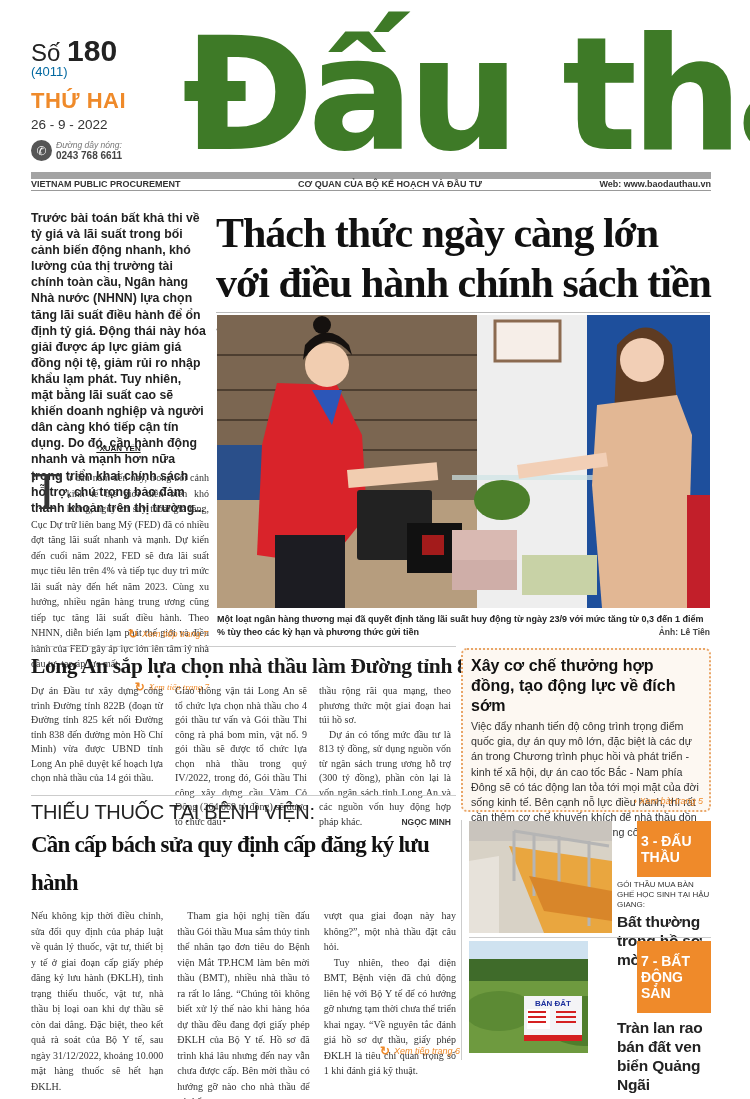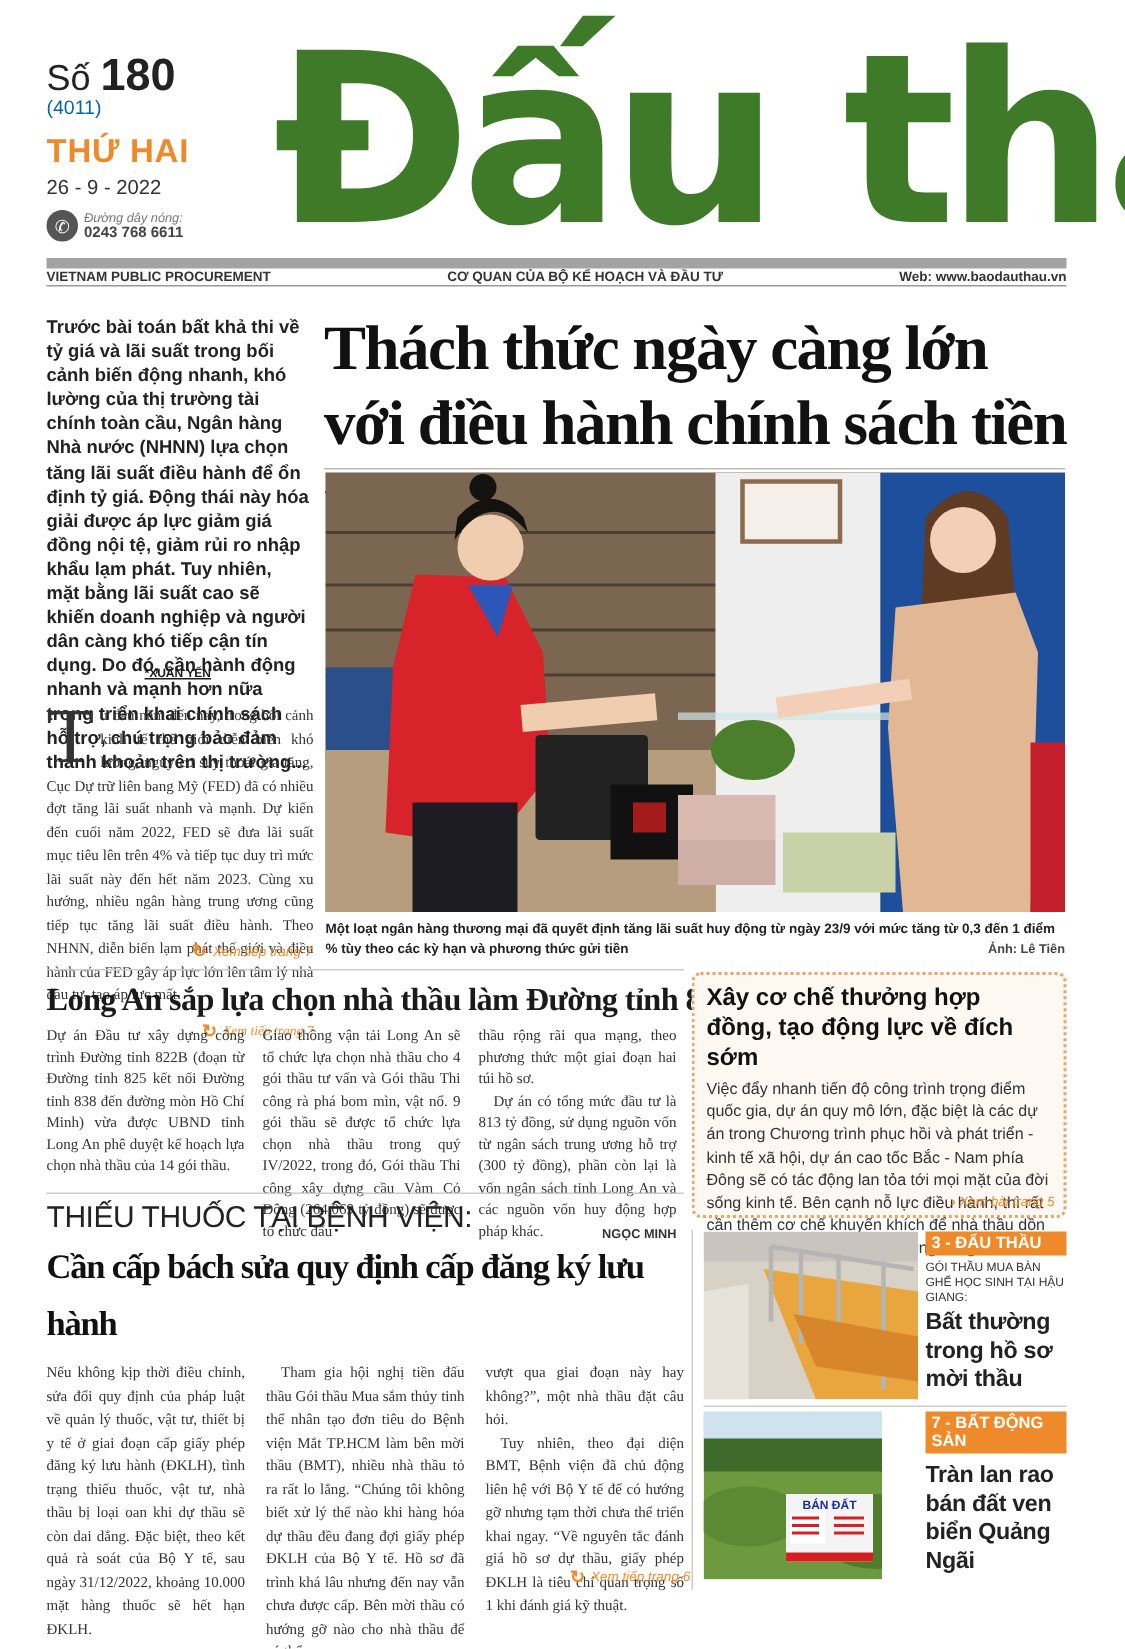--- a/index.html
+++ b/index.html
@@ -55,21 +55,21 @@
   
   .tt-kicker { left: 31px; top: 801px; font-size: 20px; color: #222; letter-spacing: -.3px; }
   .tt-title { left: 31px; top: 826px; width: 430px; font-family: "Liberation Serif", serif; font-weight: bold; font-size: 23px; line-height: 38px; letter-spacing: -.8px; color: #111; }
   .tt-cols { left: 31px; top: 908px; width: 425px; display: grid; grid-template-columns: repeat(3, 1fr); column-gap: 14px; font-family: "Liberation Serif", serif; font-size: 10px; line-height: 15.5px; color: #333; text-align: justify; }
   .tt-cols p.ind { text-indent: 10px; }
   .tt-more { left: 380px; top: 1044px; }
   .rule-v { border-left: 1px solid #ccc; }
 
   
   .teaser-img { overflow: hidden; }
-  .section-tag { background: #ef8a2a; color: #fff; font-size: 11px; font-weight: bold; padding: 2px 4px; }
+  .section-tag { background: #ef8a2a; color: #fff; font-size: 14px; font-weight: bold; padding: 12px 4px; margin-left: 20px; }
   .teaser-kicker { font-size: 8px; color: #333; line-height: 10px; margin-top: 3px; }
   .teaser-title { font-weight: bold; font-size: 15.5px; line-height: 19px; color: #222; margin-top: 2px; letter-spacing: -.2px; }
 </style>
 </head>
 <body>
 
 <div class="abs issue-no">
   <span>Số</span>
   <b>180</b>
 </div>

